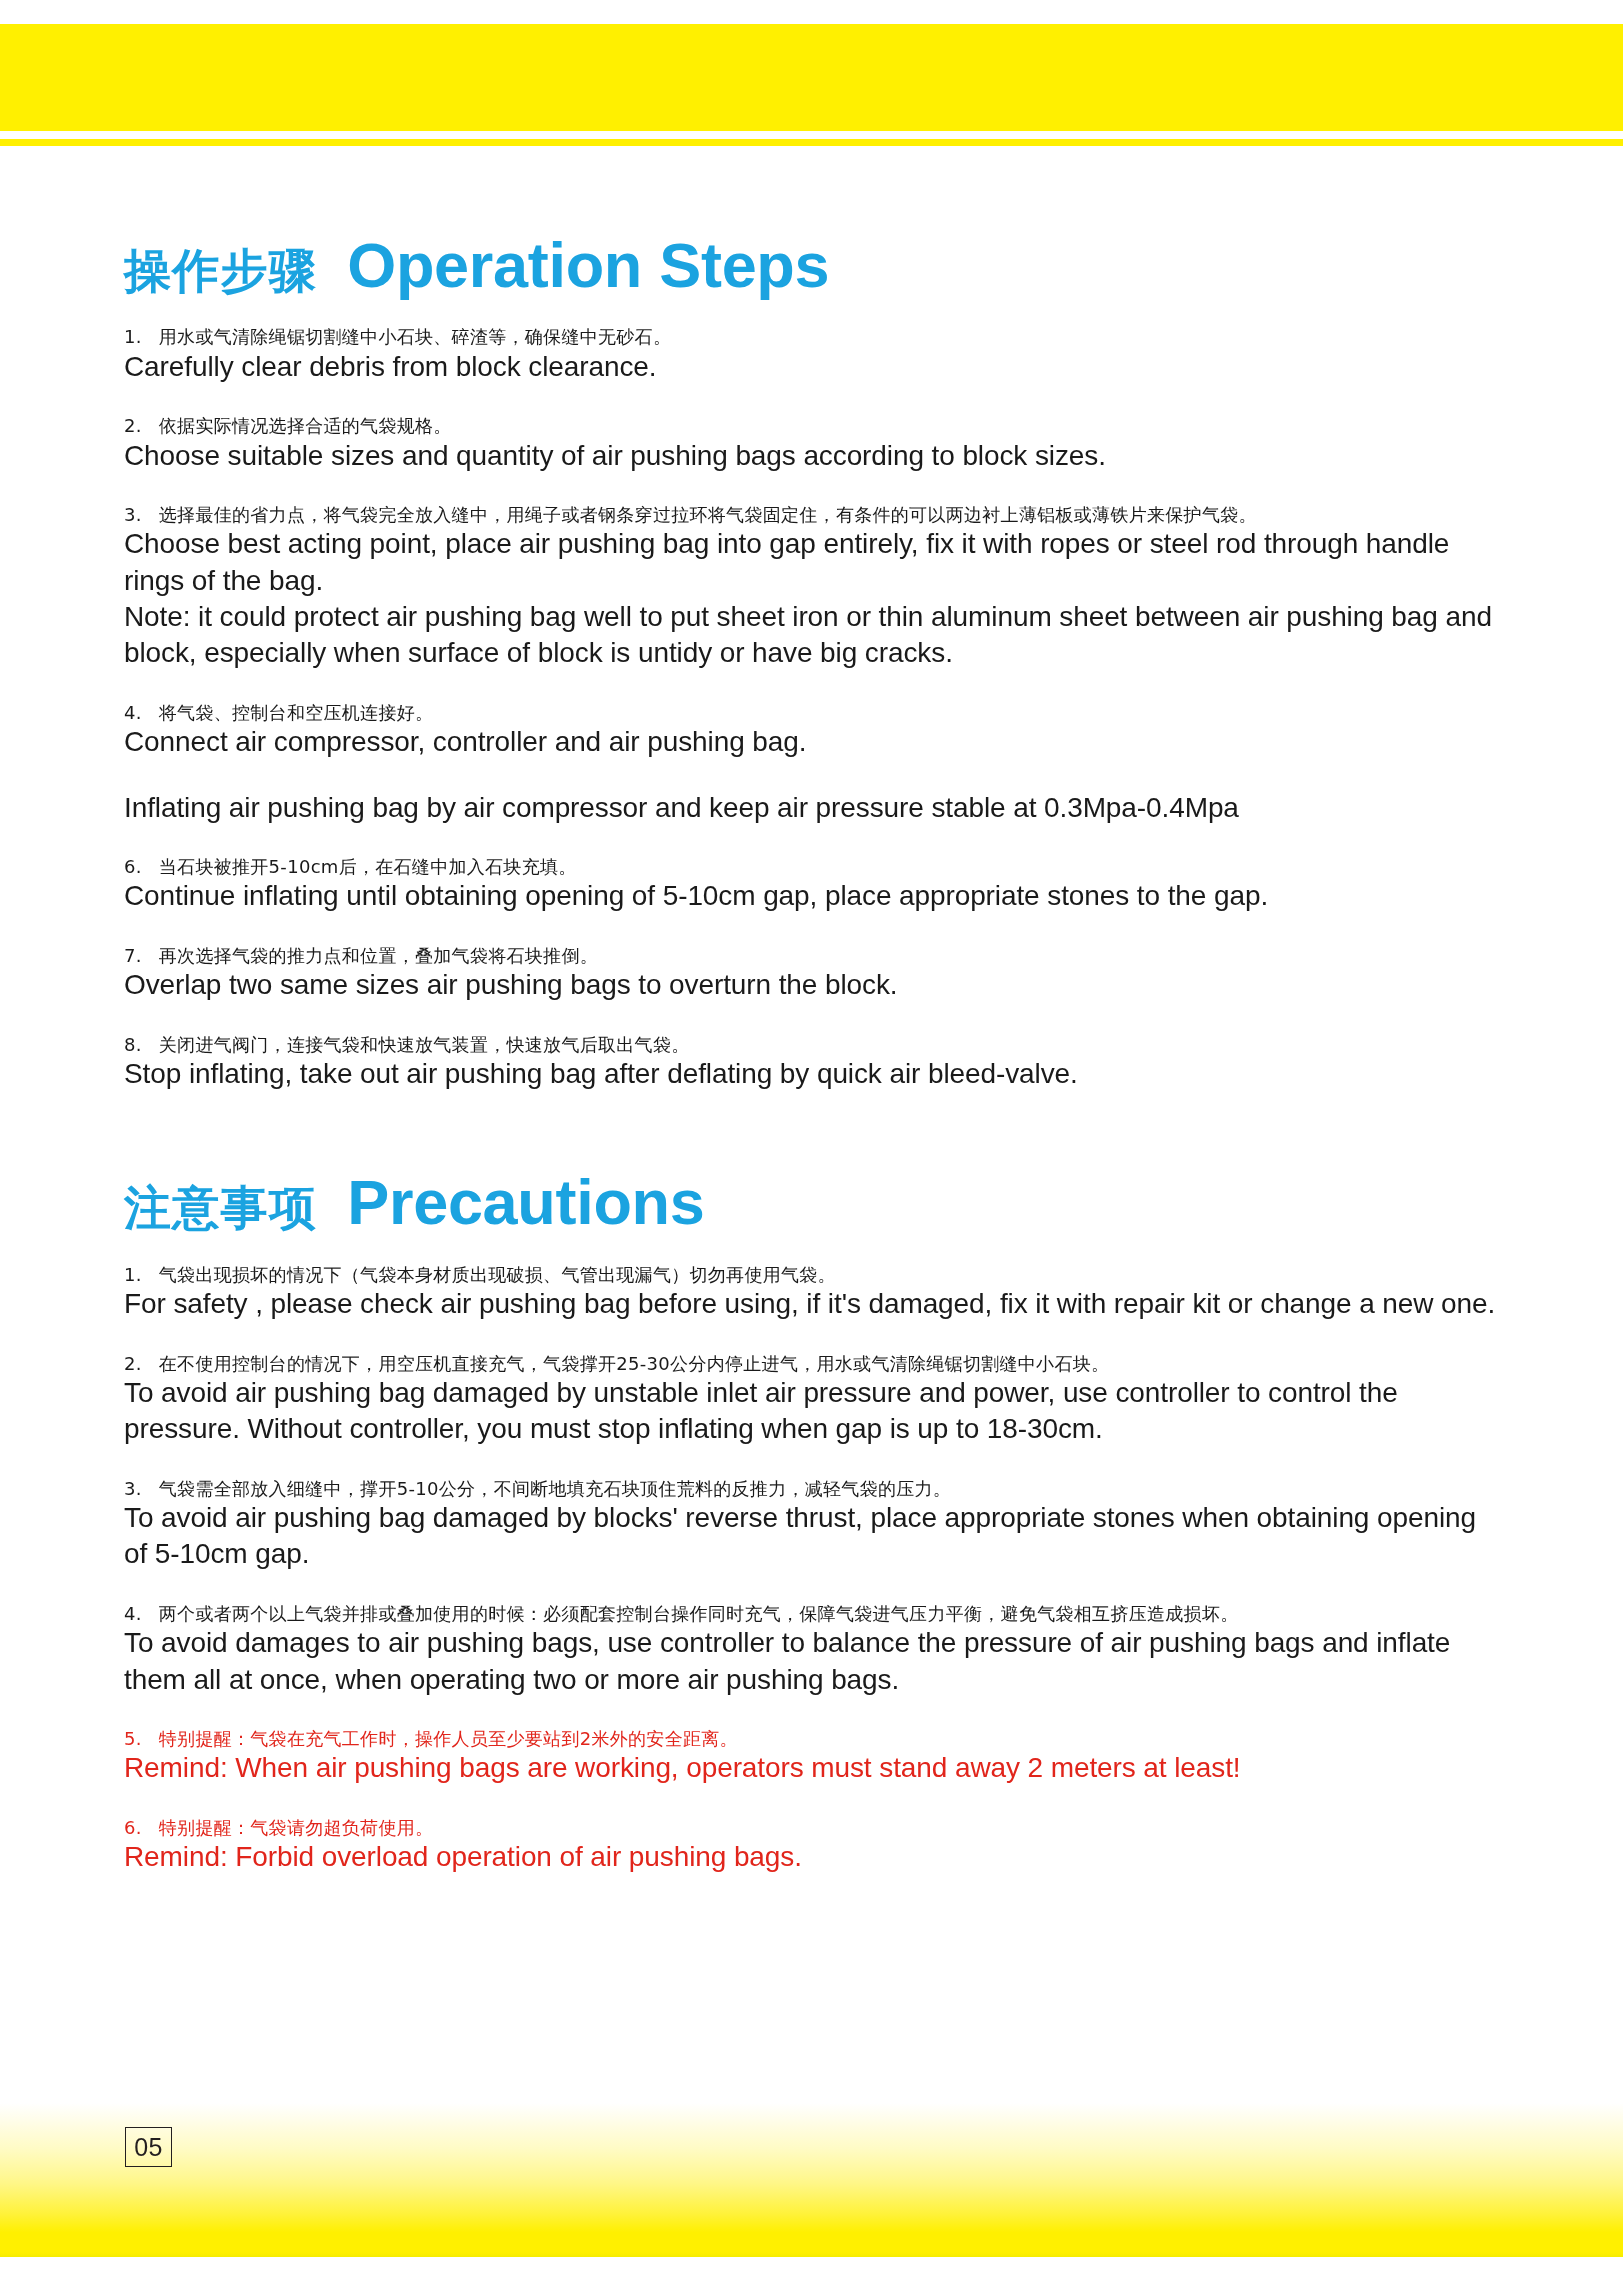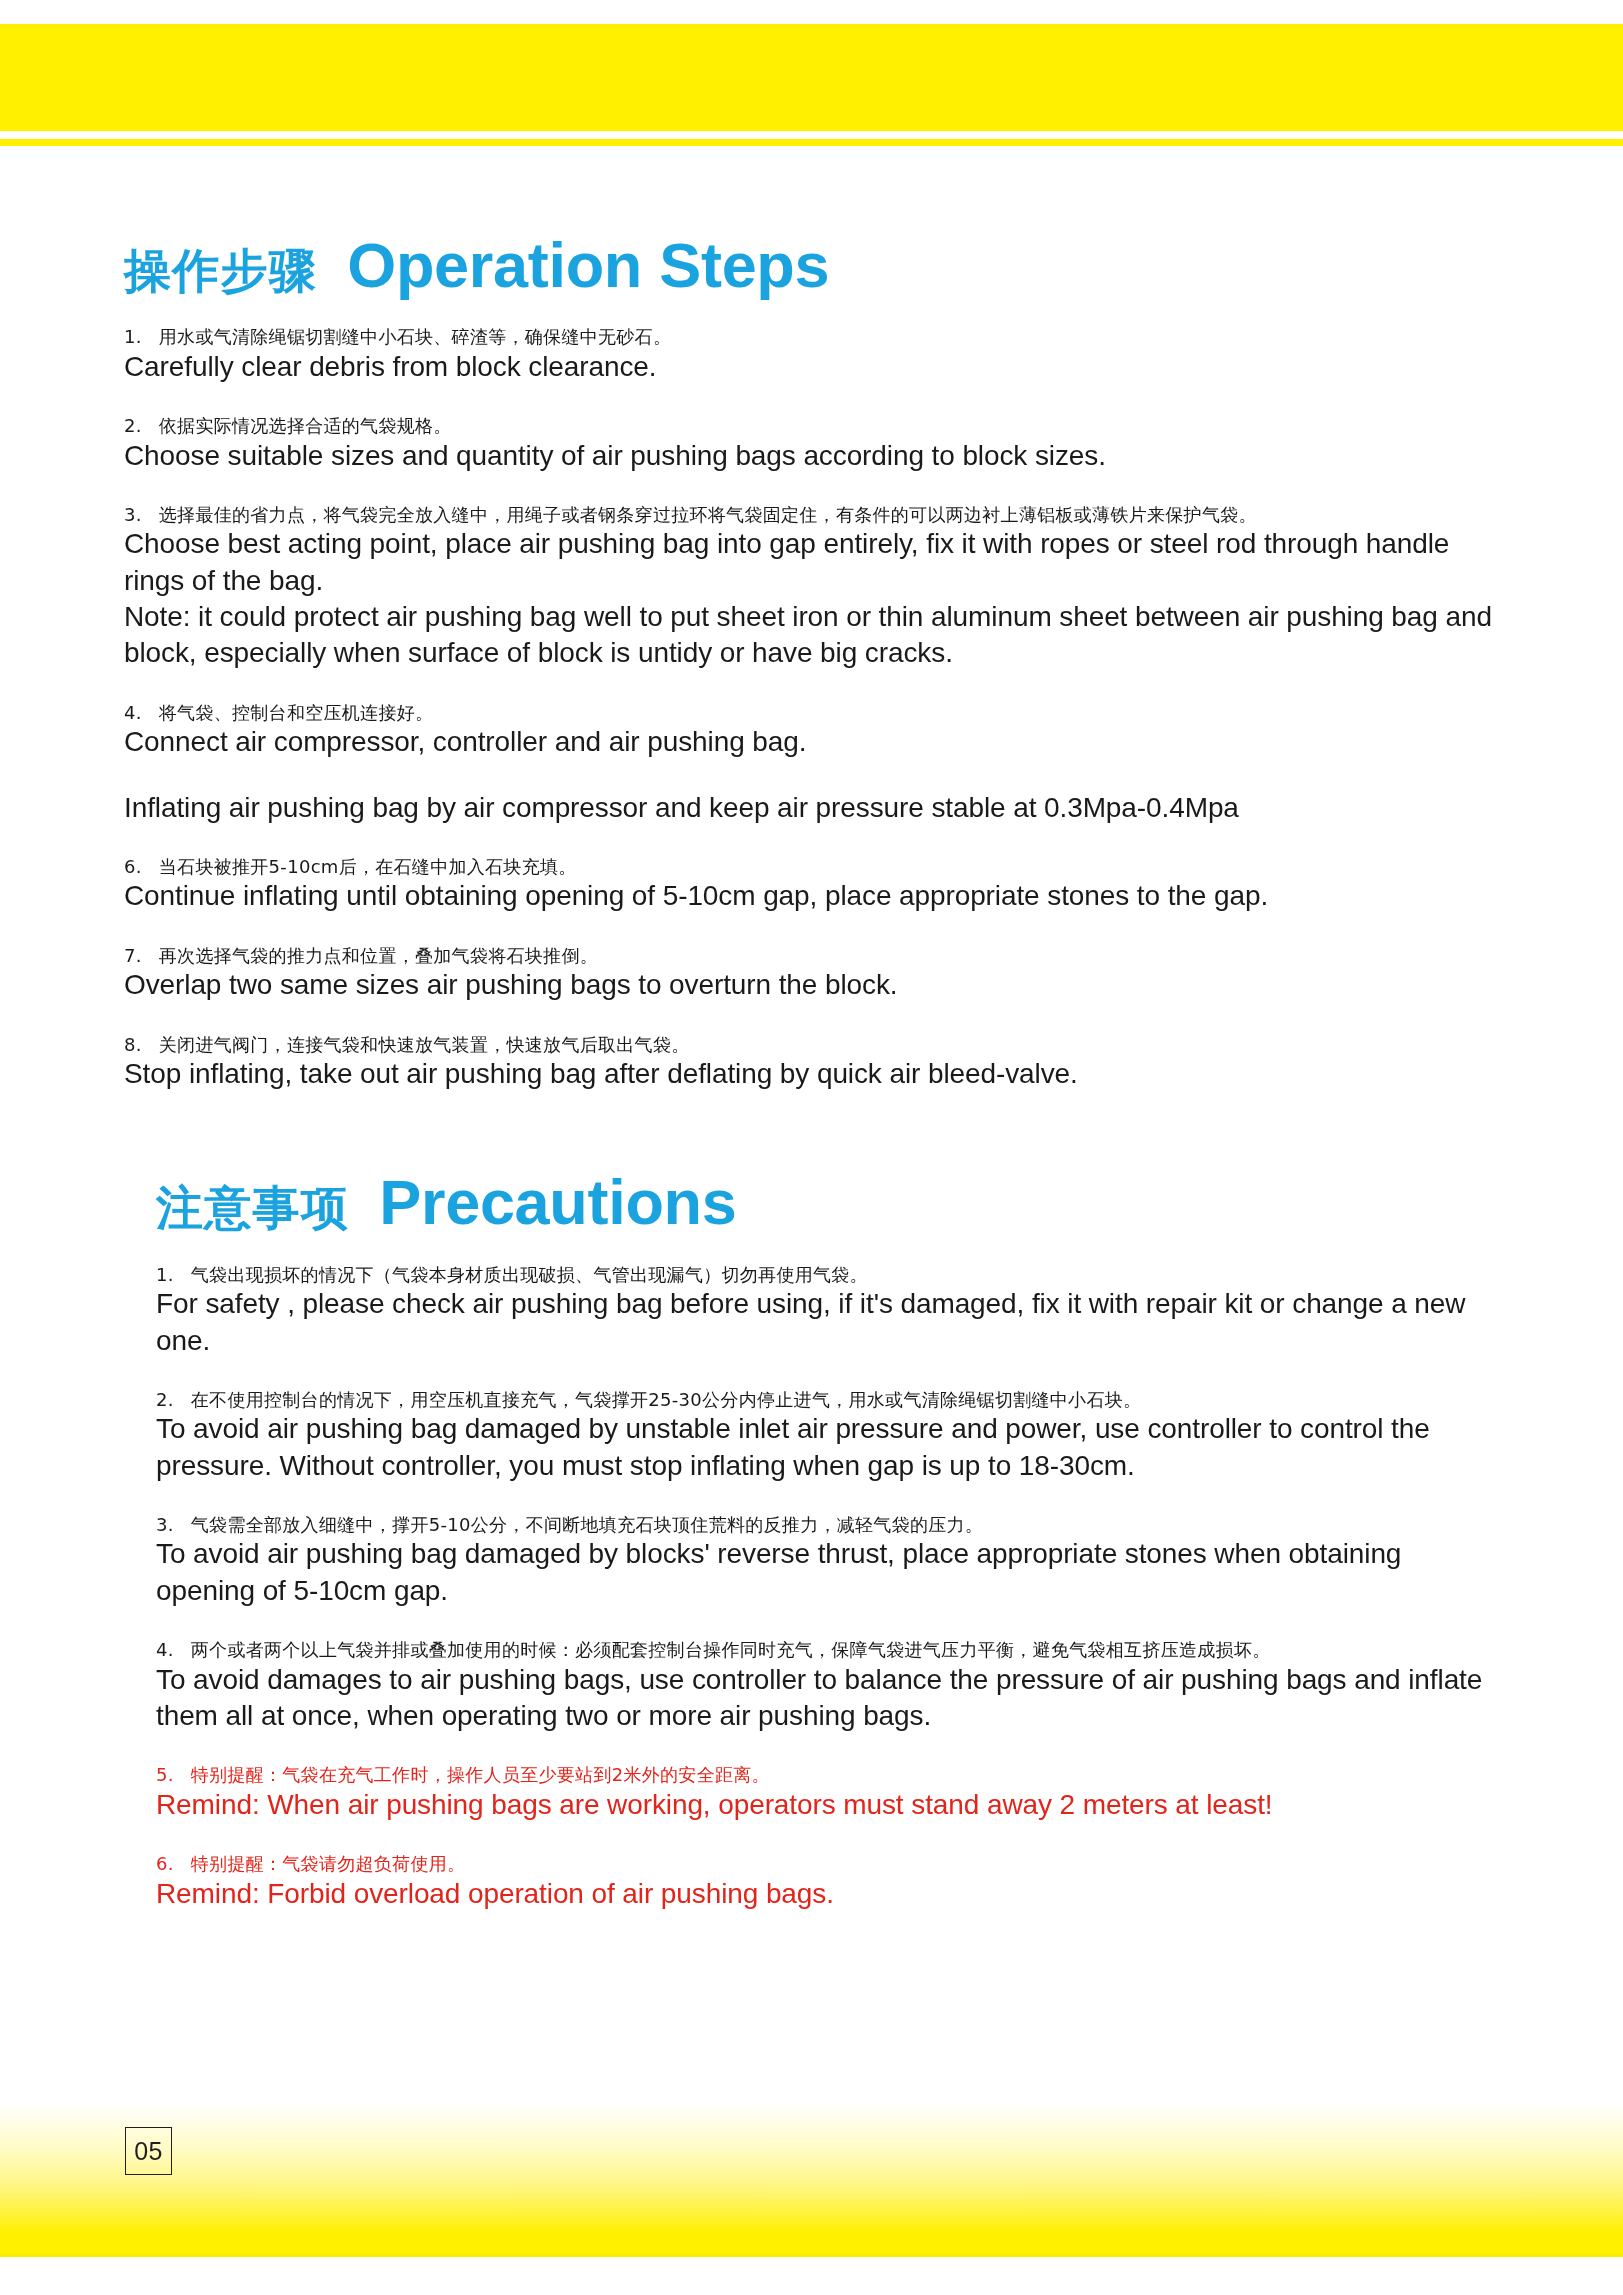--- a/index.html
+++ b/index.html
@@ -52,21 +52,21 @@
                 #fff23a 72%,
                 #fff000 84%,
                 #fff000 97%,
                 #f5ec00 100%);
   }
   .page-number-box {
     position: absolute;
     left: 125px;
     top: 2127px;
     width: 47px;
-    height: 48px;
+    height: 40px;
     border: 1.3px solid #231f20;
     box-sizing: border-box;
     display: flex;
     align-items: center;
     justify-content: center;
     font-size: 25px;
     line-height: 1;
     color: #231f20;
     letter-spacing: 0.3px;
     font-family: "Liberation Sans", "DejaVu Sans", sans-serif;
@@ -74,21 +74,21 @@
 
   
   .content {
     position: absolute;
     left: 124px;
     top: 232px;
     width: 1380px;
   }
 
   .section { margin: 0 0 0 0; }
-  .section + .section { margin-top: 77px; margin-left: 32px; }
+  .section + .section { margin-top: 77px; }
 
   .section-heading {
     display: flex;
     align-items: baseline;
     color: #1ba3e0;
     font-weight: bold;
     margin: 0 0 26px 0;
     white-space: nowrap;
   }
   .heading-cn {

